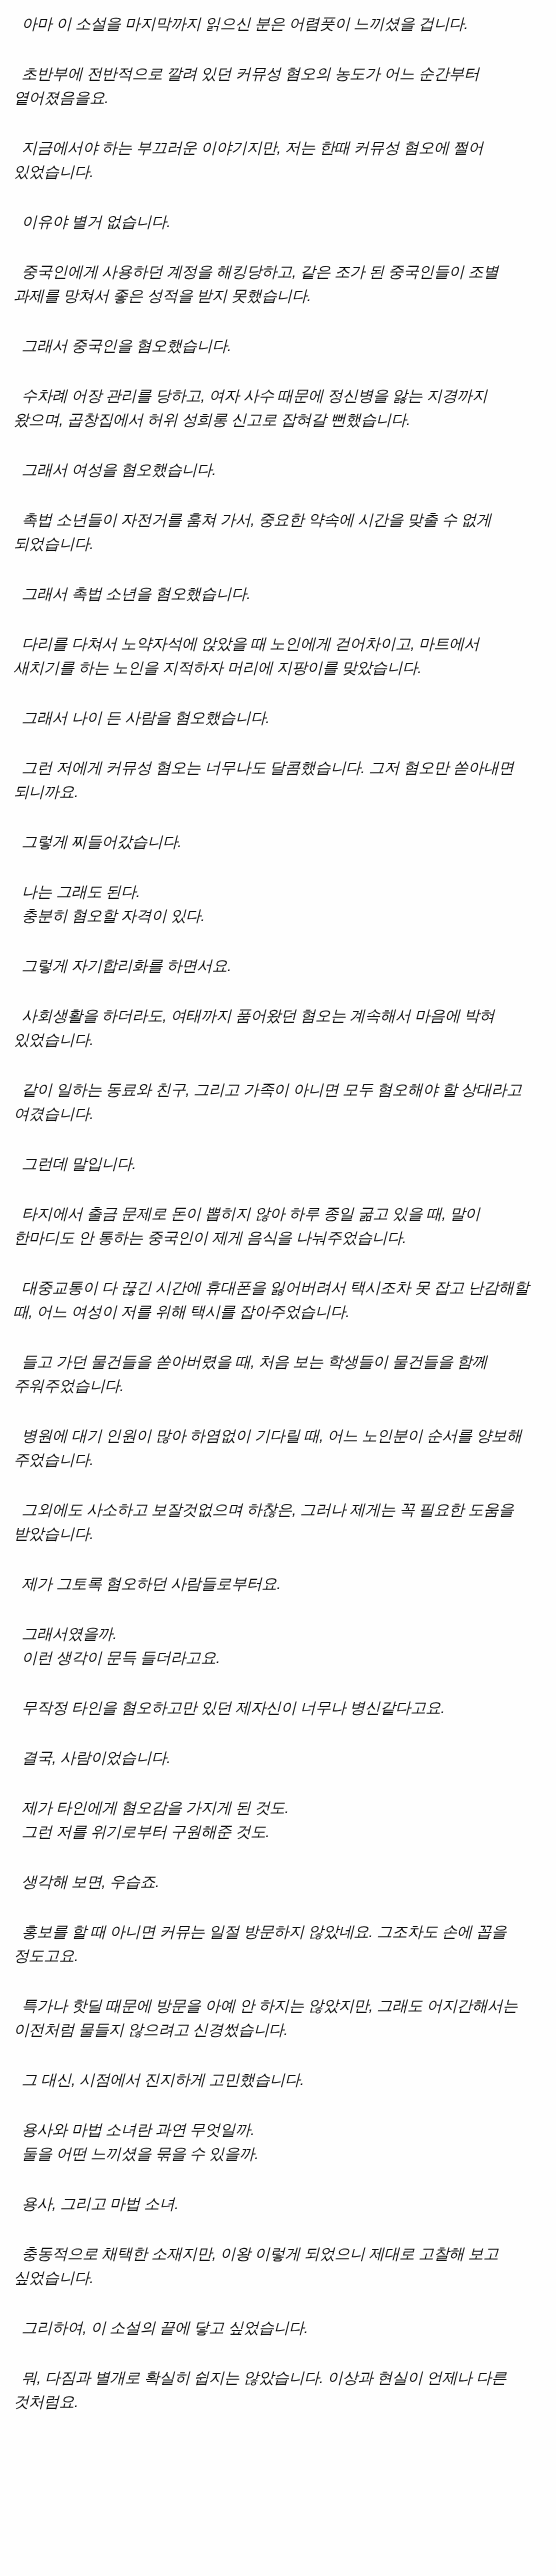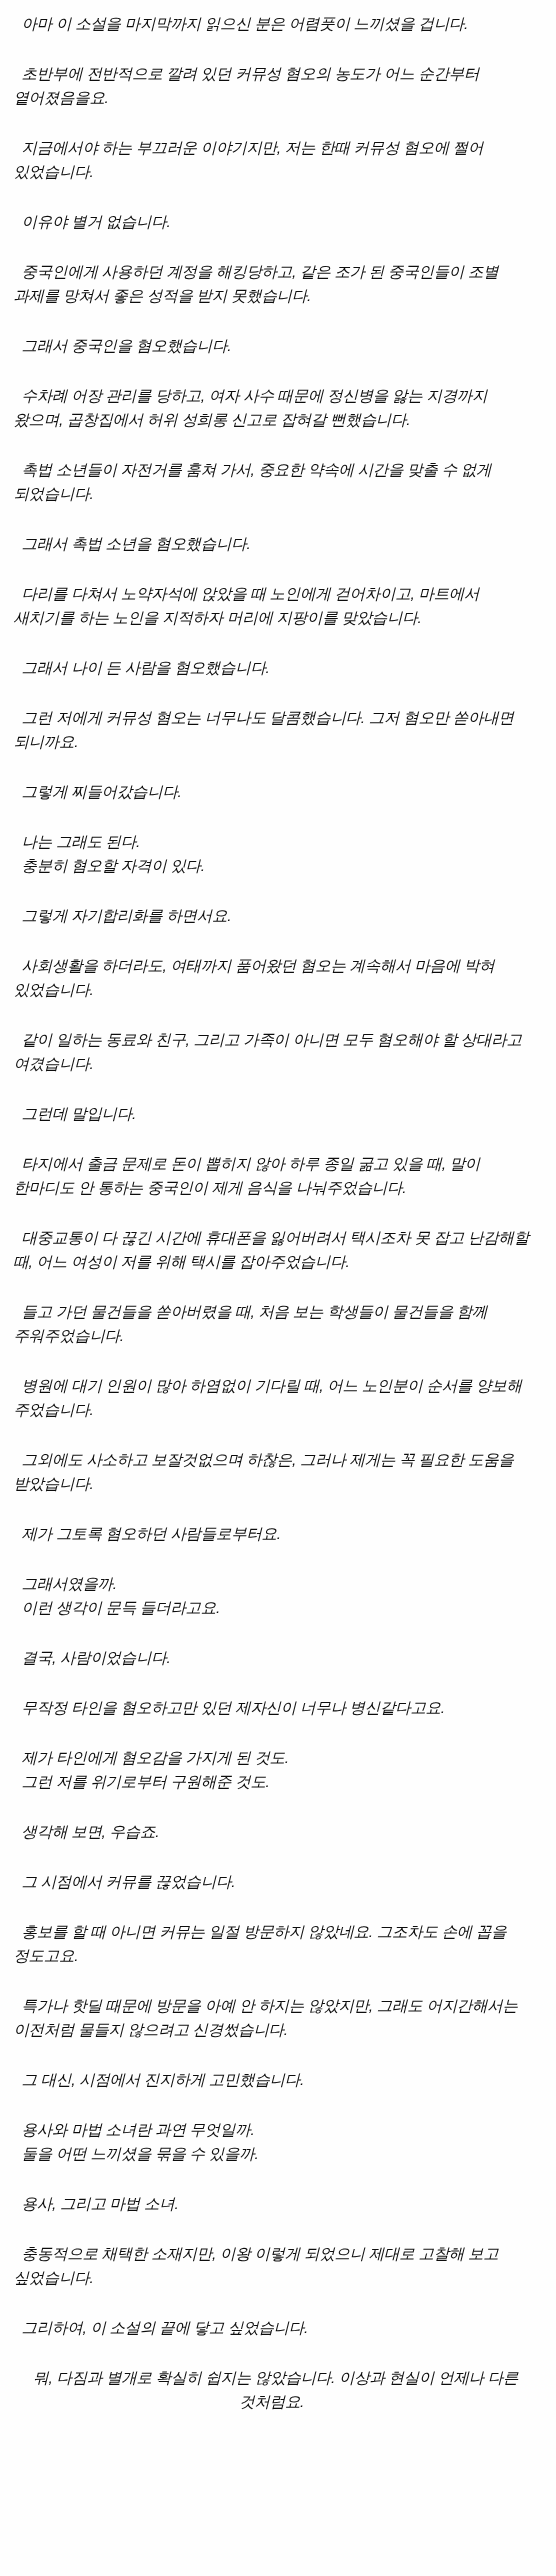--- a/index.html
+++ b/index.html
@@ -24,21 +24,21 @@
   .para {
     font-size: 15.5px;
     line-height: 24px;
     margin: 0 0 26px 0;
     font-weight: 400;
     letter-spacing: -0.3px;
     word-break: keep-all;
     overflow-wrap: break-word;
     font-style: italic;
   }
-  .para:last-child { margin-bottom: 12px; text-align: center; }
+  .para:last-child { margin-bottom: 12px; }
   .line {
     display: block;
     text-indent: 8.2px;
   }
 </style>
 </head>
 <body>
 
 <div class="page">
   <div id="text-body">
@@ -55,20 +55,23 @@
         <span class="line">이유야 별거 없습니다.</span>
       </p>
       <p class="para">
         <span class="line">중국인에게 사용하던 계정을 해킹당하고, 같은 조가 된 중국인들이 조별 과제를 망쳐서 좋은 성적을 받지 못했습니다.</span>
       </p>
       <p class="para">
         <span class="line">그래서 중국인을 혐오했습니다.</span>
       </p>
       <p class="para">
         <span class="line">수차례 어장 관리를 당하고, 여자 사수 때문에 정신병을 앓는 지경까지 왔으며, 곱창집에서 허위 성희롱 신고로 잡혀갈 뻔했습니다.</span>
+      </p>
+      <p class="para">
+        <span class="line">그래서 여성을 혐오했습니다.</span>
       </p>
       <p class="para">
         <span class="line">촉법 소년들이 자전거를 훔쳐 가서, 중요한 약속에 시간을 맞출 수 없게 되었습니다.</span>
       </p>
       <p class="para">
         <span class="line">그래서 촉법 소년을 혐오했습니다.</span>
       </p>
       <p class="para">
         <span class="line">다리를 다쳐서 노약자석에 앉았을 때 노인에게 걷어차이고, 마트에서 새치기를 하는 노인을 지적하자 머리에 지팡이를 맞았습니다.</span>
       </p>
@@ -113,34 +116,31 @@
         <span class="line">그외에도 사소하고 보잘것없으며 하찮은, 그러나 제게는 꼭 필요한 도움을 받았습니다.</span>
       </p>
       <p class="para">
         <span class="line">제가 그토록 혐오하던 사람들로부터요.</span>
       </p>
       <p class="para">
         <span class="line">그래서였을까.</span>
         <span class="line">이런 생각이 문득 들더라고요.</span>
       </p>
       <p class="para">
-        <span class="line">결국, 사람이었습니다.</span>
+        <span class="line">무작정 타인을 혐오하고만 있던 제자신이 너무나 병신같다고요.</span>
       </p>
       <p class="para">
-        <span class="line">무작정 타인을 혐오하고만 있던 제자신이 너무나 병신같다고요.</span>
+        <span class="line">결국, 사람이었습니다.</span>
       </p>
       <p class="para">
         <span class="line">제가 타인에게 혐오감을 가지게 된 것도.</span>
         <span class="line">그런 저를 위기로부터 구원해준 것도.</span>
       </p>
       <p class="para">
         <span class="line">생각해 보면, 우습죠.</span>
-      </p>
-      <p class="para">
-        <span class="line">그 시점에서 커뮤를 끊었습니다.</span>
       </p>
       <p class="para">
         <span class="line">홍보를 할 때 아니면 커뮤는 일절 방문하지 않았네요. 그조차도 손에 꼽을 정도고요.</span>
       </p>
       <p class="para">
         <span class="line">특가나 핫딜 때문에 방문을 아예 안 하지는 않았지만, 그래도 어지간해서는 이전처럼 물들지 않으려고 신경썼습니다.</span>
       </p>
       <p class="para">
         <span class="line">그 대신, 시점에서 진지하게 고민했습니다.</span>
       </p>

